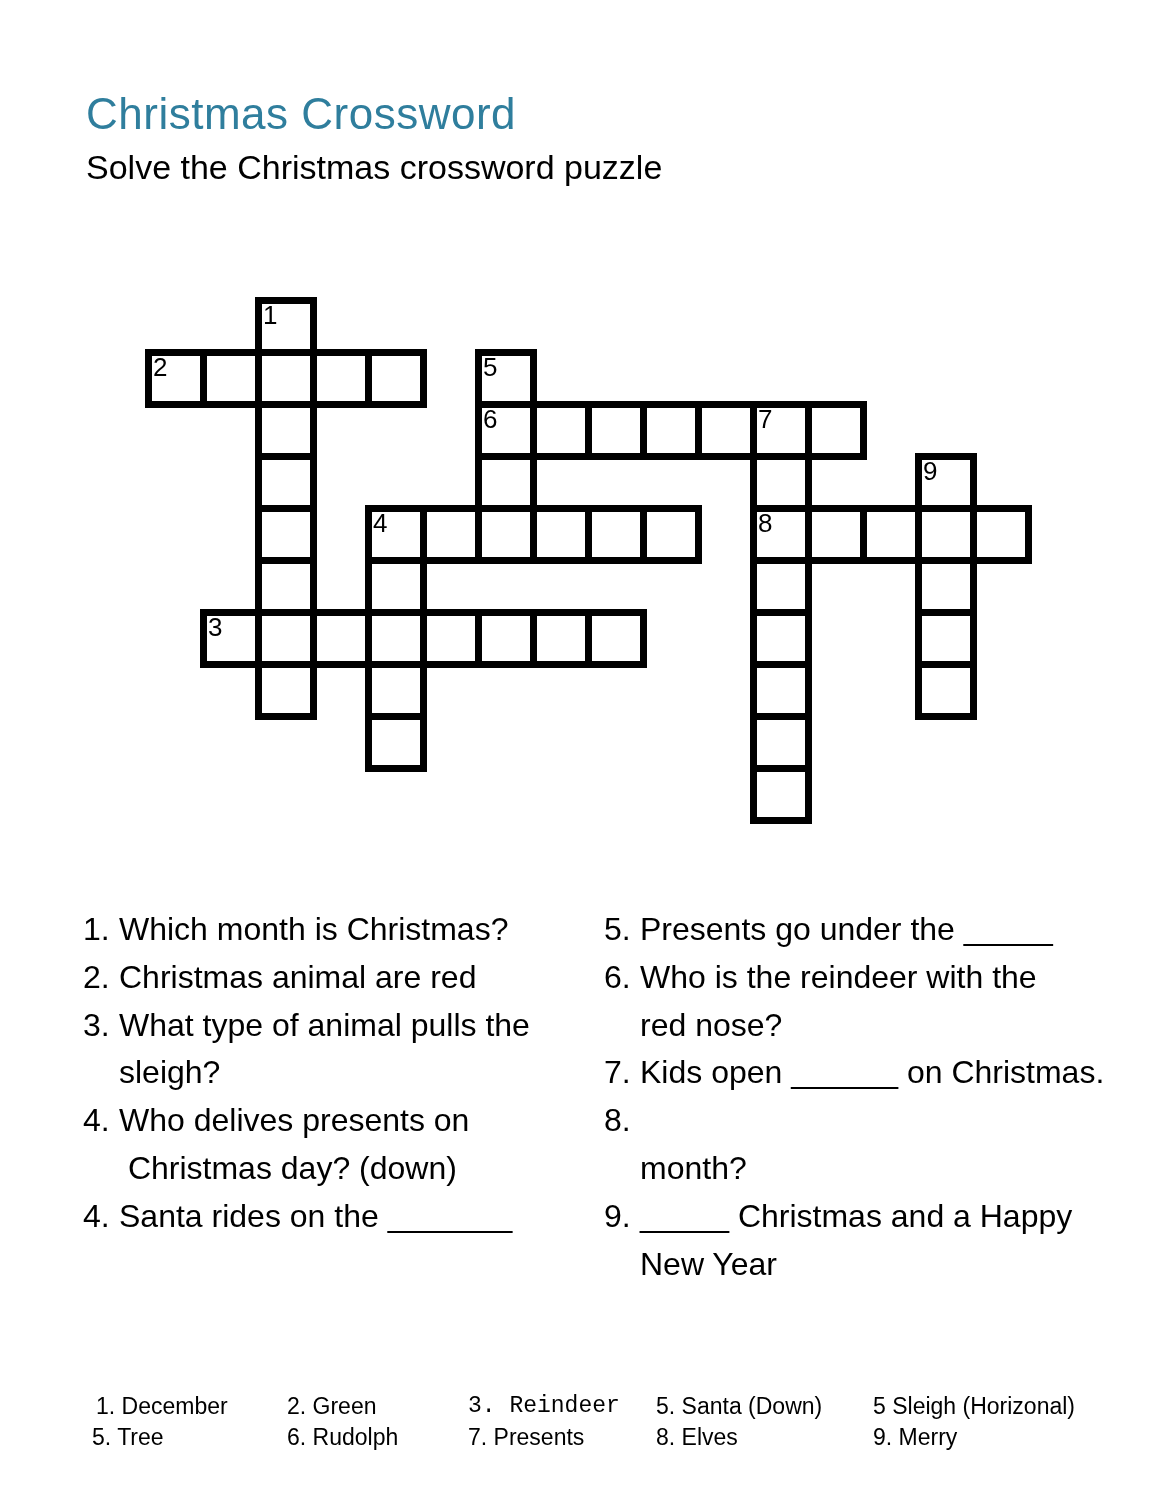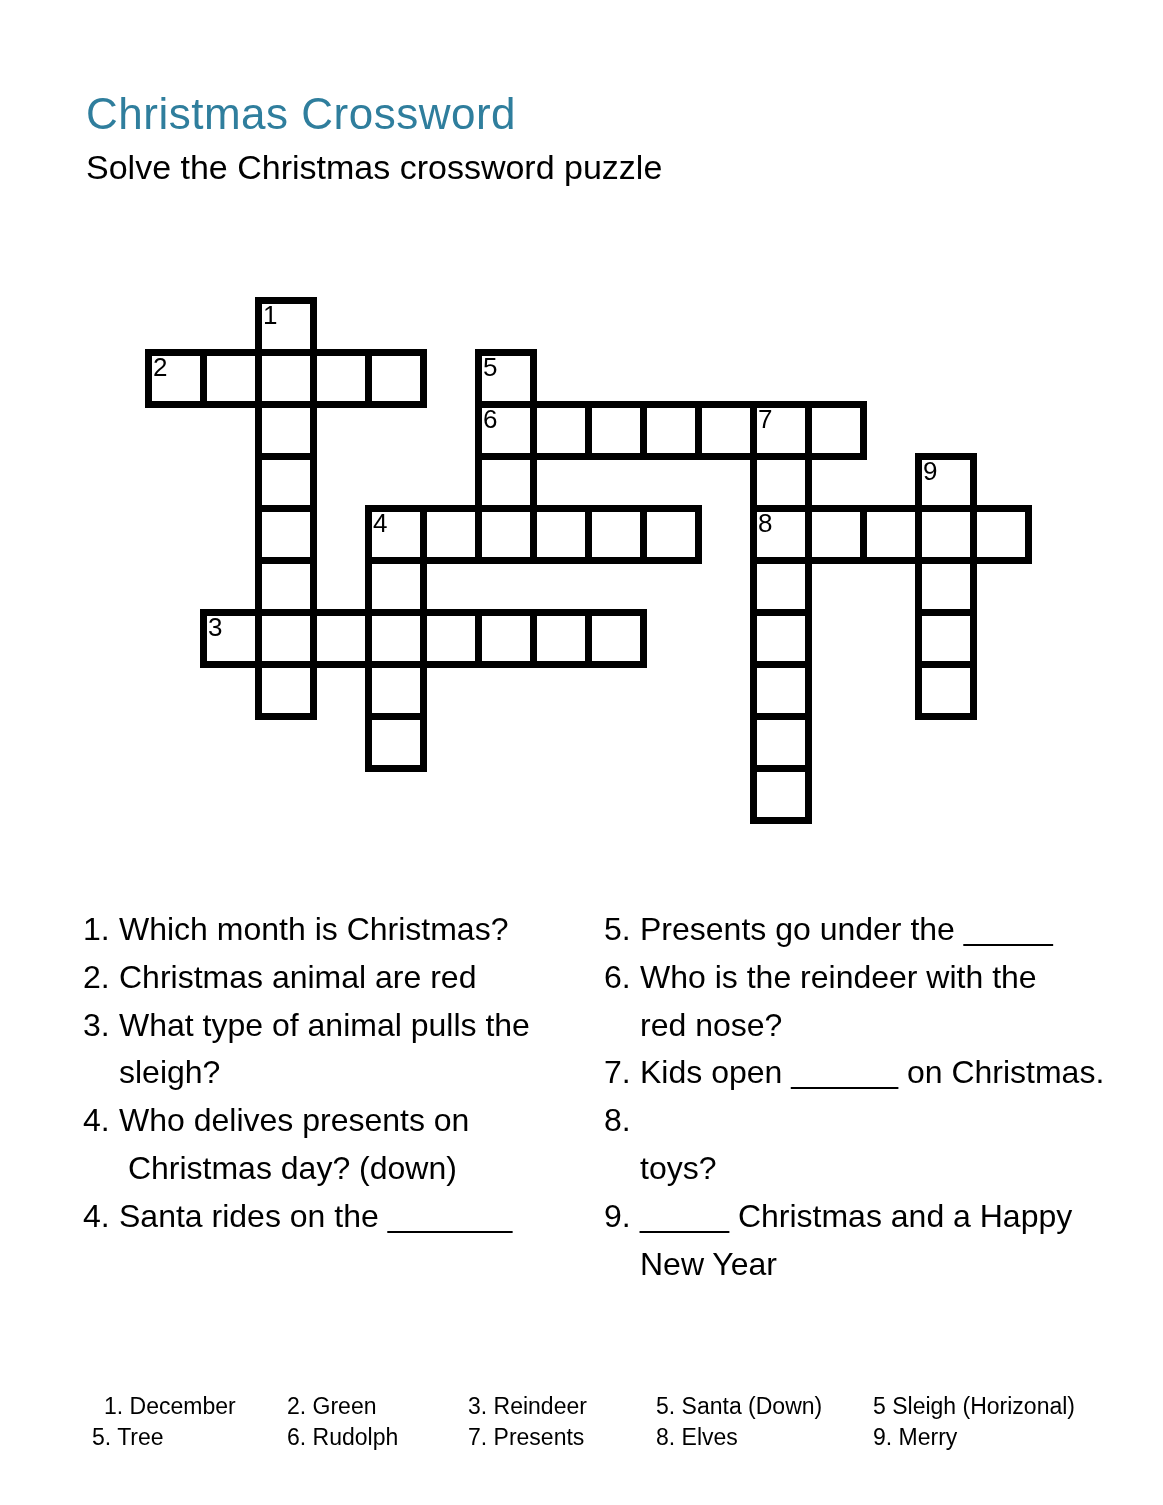--- a/index.html
+++ b/index.html
@@ -148,29 +148,29 @@
     <div class="clue-line"><span class="clue-num">4.</span><span class="clue-text">Who delives presents on</span></div>
     <div class="clue-line"><span class="clue-text"> Christmas day? (down)</span></div>
     <div class="clue-line"><span class="clue-num">4.</span><span class="clue-text">Santa rides on the _______</span></div>
   </div>
 <div id="clues-right" class="clue-col">
     <div class="clue-line"><span class="clue-num">5.</span><span class="clue-text">Presents go under the _____</span></div>
     <div class="clue-line"><span class="clue-num">6.</span><span class="clue-text">Who is the reindeer with the</span></div>
     <div class="clue-line"><span class="clue-text">red nose?</span></div>
     <div class="clue-line"><span class="clue-num">7.</span><span class="clue-text">Kids open ______ on Christmas.</span></div>
     <div class="clue-line"><span class="clue-num">8.</span></div>
-    <div class="clue-line"><span class="clue-text">toys?</span></div>
+    <div class="clue-line"><span class="clue-text">month?</span></div>
     <div class="clue-line"><span class="clue-num">9.</span><span class="clue-text">_____ Christmas and a Happy</span></div>
     <div class="clue-line"><span class="clue-text">New Year</span></div>
   </div>
 
 <div id="answer-row-1" class="answer-row">
-    <span class="answer-item" style="left: 12px; text-align: right;">1. December</span>
+    <span class="answer-item" style="left: 4px; text-align: right;">1. December</span>
     <span class="answer-item" style="left: 195px;">2. Green</span>
-    <span class="answer-item" style="left: 376px;">3. Reindeer</span>
+    <span class="answer-item" style="left: 376px; font-family: Liberation Mono, monospace;">3. Reindeer</span>
     <span class="answer-item" style="left: 564px;">5. Santa (Down)</span>
     <span class="answer-item" style="left: 781px;">5 Sleigh (Horizonal)</span>
   </div>
 <div id="answer-row-2" class="answer-row">
     <span class="answer-item" style="left: 0px;">5. Tree</span>
     <span class="answer-item" style="left: 195px;">6. Rudolph</span>
     <span class="answer-item" style="left: 376px;">7. Presents</span>
     <span class="answer-item" style="left: 564px;">8. Elves</span>
     <span class="answer-item" style="left: 781px;">9. Merry</span>
   </div>

